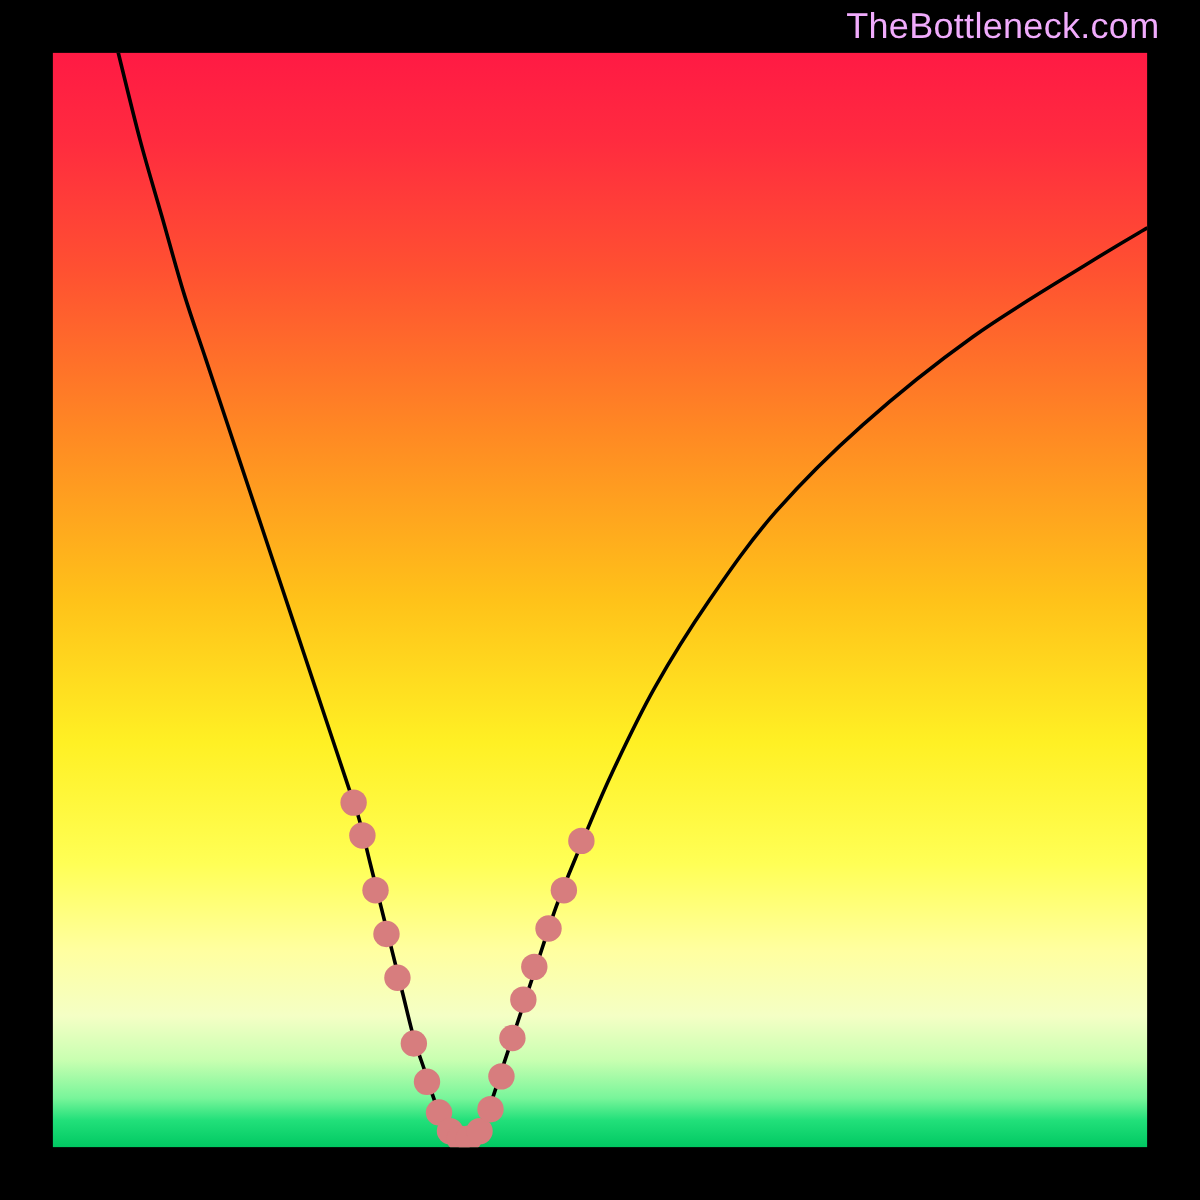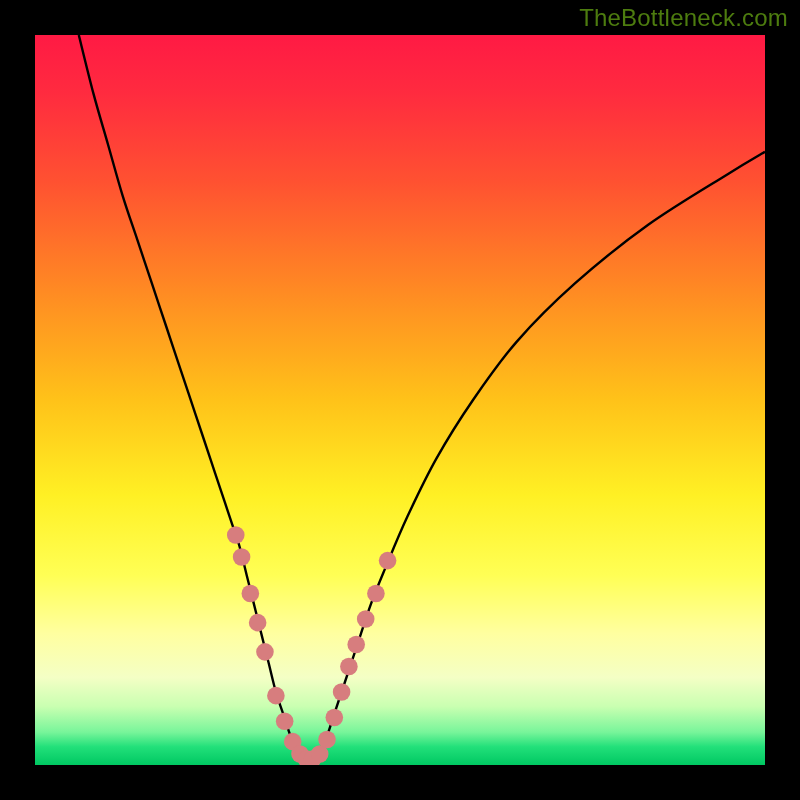--- a/index.html
+++ b/index.html
@@ -12,24 +12,24 @@
   }
   .frame {
     width: 800px;
     height: 800px;
     background: #000;
     position: relative;
   }
   .watermark {
     position: absolute;
     top: 4px;
-    right: 12px;
+    right: 27px;
     font-size: 24px;
     font-weight: 500;
-    color: #4d7c0f;
+    color: #f0abfc;
     z-index: 5;
     letter-spacing: 0.2px;
   }
   .plot {
     position: absolute;
     left: 35px;
     top: 35px;
     width: 730px;
     height: 730px;
     overflow: hidden;

